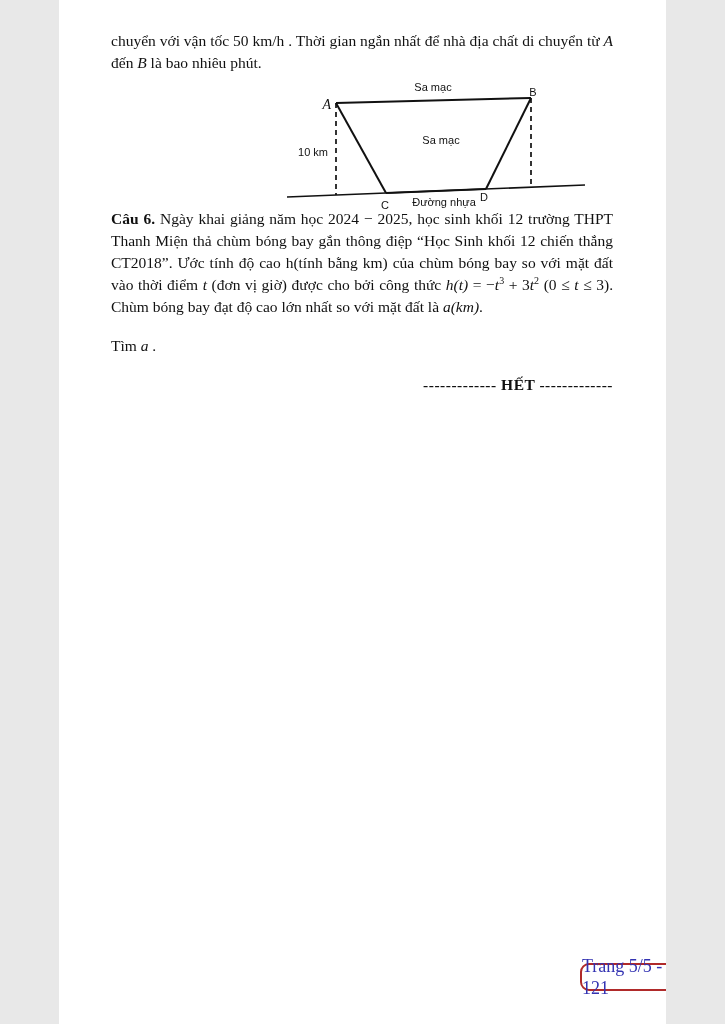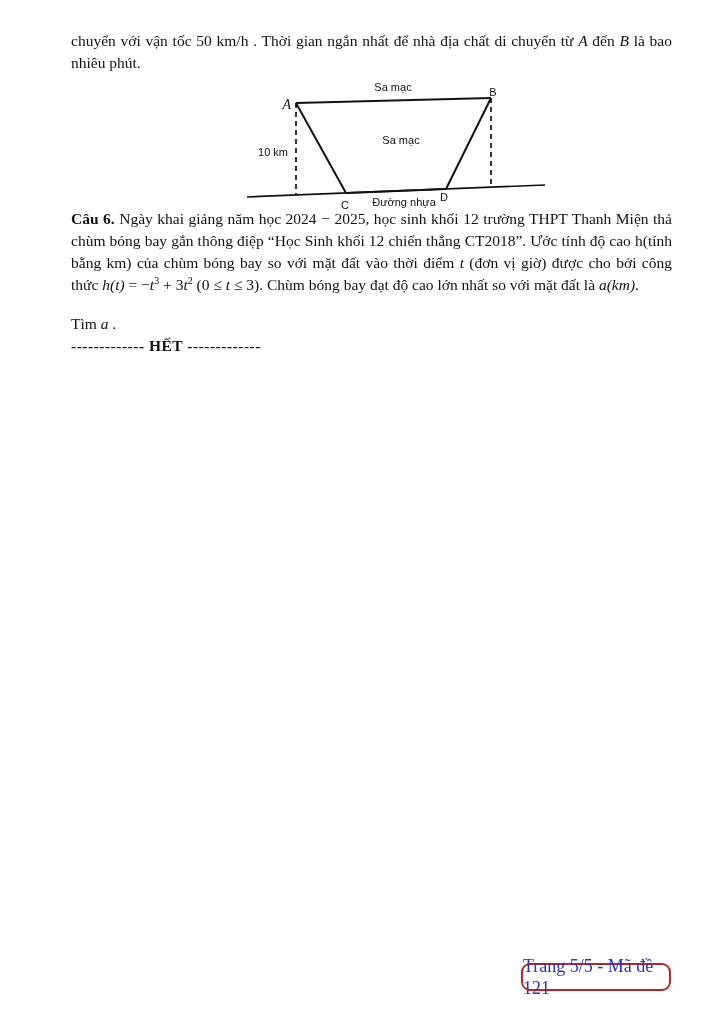--- a/index.html
+++ b/index.html
@@ -1,22 +1,22 @@
 <!DOCTYPE html>
 <html lang="vi"><head>
 <meta charset="utf-8">
 <style>
   html,body{margin:0;padding:0;background:#e8e8e8;}
   .page{
     position:relative;
-    width:725px;height:1024px;
+    width:607px;height:1024px;
     margin:0 auto;
     background:#ffffff;
     box-sizing:border-box;
-    padding:30px 53px 0 71px;
+    padding:30px 53px 0 52px;
     font-family:"Liberation Serif", serif;
     font-size:15.5px;
     line-height:22px;
     color:#111;
     overflow:hidden;
   }
   p{margin:0;}
   .justify{text-align:justify;}
   .math{font-style:italic;font-family:"Liberation Serif", serif;}
   .q-label{font-weight:bold;}
@@ -28,23 +28,23 @@
     font-size:11px;
     fill:#111;
   }
   .diagram-svg text.serif-it{
     font-family:"Liberation Serif", serif;
     font-style:italic;
     font-size:14px;
   }
   .tim-line{margin-top:17px;}
   .end-divider{
-    text-align:left;
+    text-align:right;
     font-weight:bold;
-    margin-top:0;
+    margin-top:17px;
     letter-spacing:.5px;
   }
   .footer-badge{
     position:absolute;
     left:521px;top:963px;
     width:150px;height:28px;
     box-sizing:border-box;
     border:2px solid #b02a2a;
     border-radius:9px;
     display:flex;align-items:center;justify-content:center;

